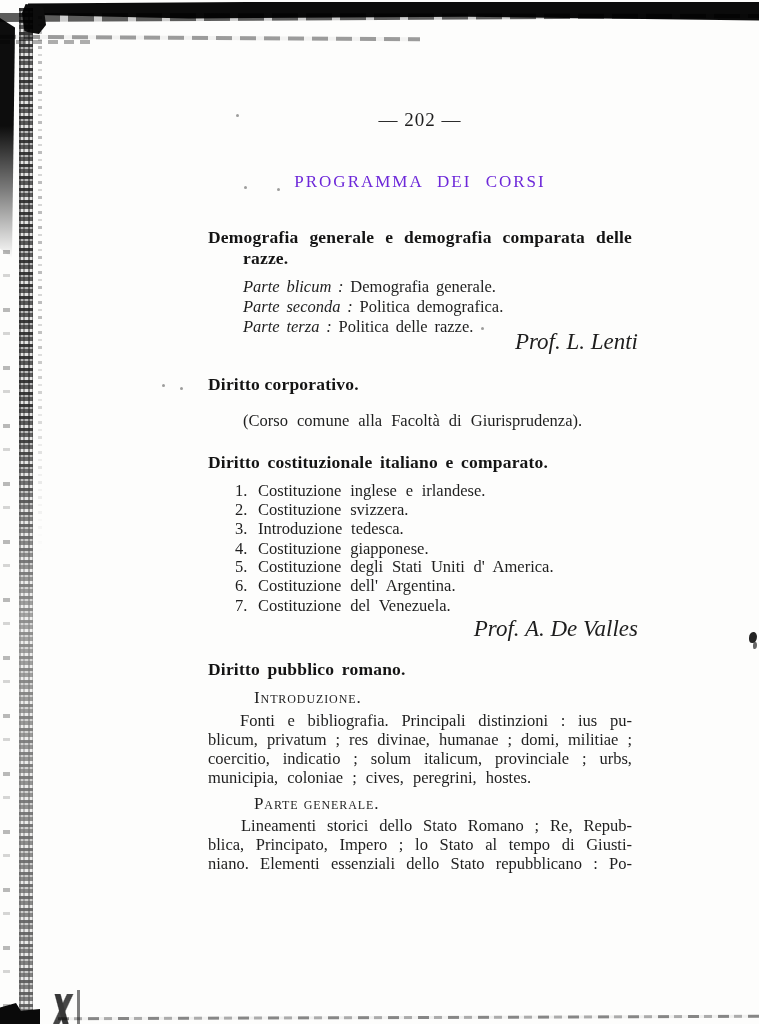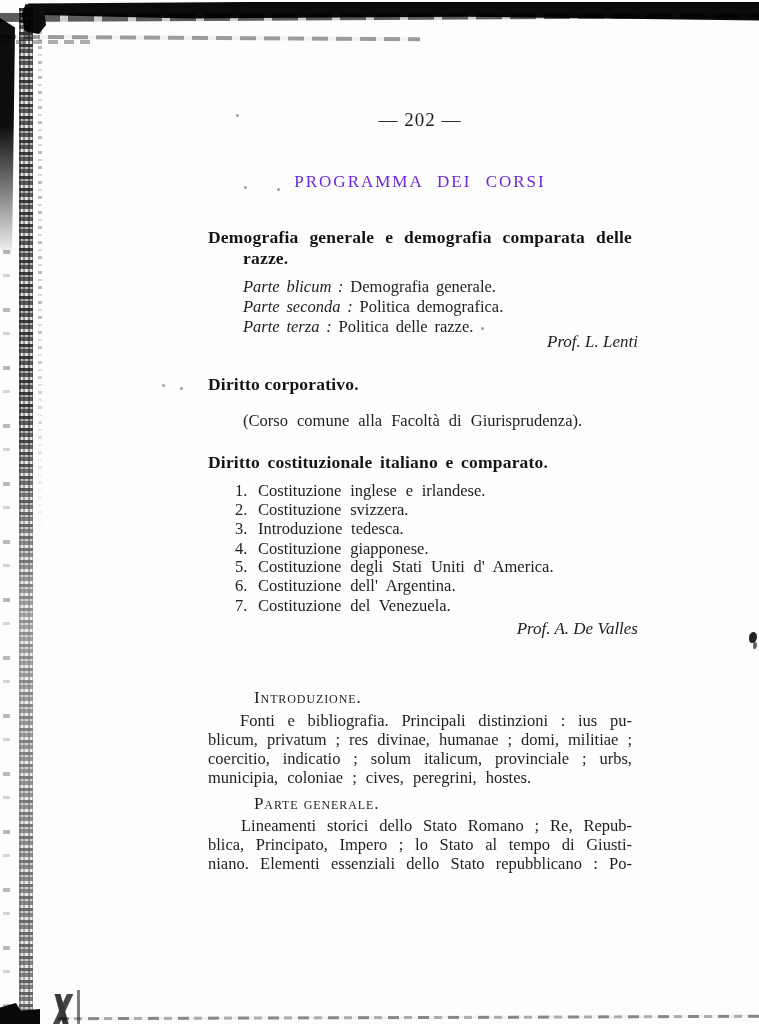--- a/index.html
+++ b/index.html
@@ -19,21 +19,21 @@
   .right  { text-align:right; }
   .center { text-align:center; }
   .ws     { word-spacing:0.30em; }
   .ws-sm  { word-spacing:0.16em; }
   .ind    { padding-left:35px; width:389px; }
   .ind-sc { padding-left:46px; width:378px; }
   .pagenum { font-size:19px; letter-spacing:1px; }
   .title   { font-size:17px; letter-spacing:2px; word-spacing:8px; color:#6d28d9; }
   .lst { padding-left:27px; width:397px; word-spacing:0.28em; }
   .lst .num { display:inline-block; width:23px; }
-  .prof { font-size:17px; width:430px; }
+  .prof { font-size:23px; width:430px; }
 
   
   .art { position:absolute; pointer-events:none; }
   .top-band {
     left:28px; top:2px; width:731px; height:20px; background:#0b0b0b;
     clip-path:polygon(0 8%, 30% 0, 100% 0, 100% 92%, 60% 74%, 22% 82%, 0 64%);
   }
   .top-band2 {
     left:0; top:13px; width:759px; height:9px; opacity:.75;
     background:repeating-linear-gradient(90deg, rgba(0,0,0,.85) 0 26px, rgba(0,0,0,.25) 26px 34px);
@@ -141,20 +141,21 @@
     <div class="l lst" style="top:481px"><span class="num">1.</span><span>Costituzione inglese e irlandese.</span></div>
     <div class="l lst" style="top:500px"><span class="num">2.</span><span>Costituzione svizzera.</span></div>
     <div class="l lst" style="top:519px"><span class="num">3.</span><span>Introduzione tedesca.</span></div>
     <div class="l lst" style="top:539px"><span class="num">4.</span><span>Costituzione giapponese.</span></div>
     <div class="l lst" style="top:557px"><span class="num">5.</span><span>Costituzione degli Stati Uniti d' America.</span></div>
     <div class="l lst" style="top:576px"><span class="num">6.</span><span>Costituzione dell' Argentina.</span></div>
     <div class="l lst" style="top:596px"><span class="num">7.</span><span>Costituzione del Venezuela.</span></div>
 
     <div class="l it right prof" style="top:619px">Prof. A. De Valles</div>
 
+    <div class="l bold" style="top:659px; word-spacing:3px;">Diritto pubblico romano.</div>
 
     <div class="l sc ind-sc" style="top:688px">Introduzione.</div>
 
     <div class="l just" style="top:711px; text-indent:32px;">Fonti e bibliografia. Principali distinzioni : ius pu-</div>
     <div class="l just" style="top:730px">blicum, privatum ; res divinae, humanae ; domi, militiae ;</div>
     <div class="l just" style="top:749px">coercitio, indicatio ; solum italicum, provinciale ; urbs,</div>
     <div class="l ws" style="top:768px">municipia, coloniae ; cives, peregrini, hostes.</div>
 
     <div class="l sc ind-sc" style="top:794px">Parte generale.</div>
 

